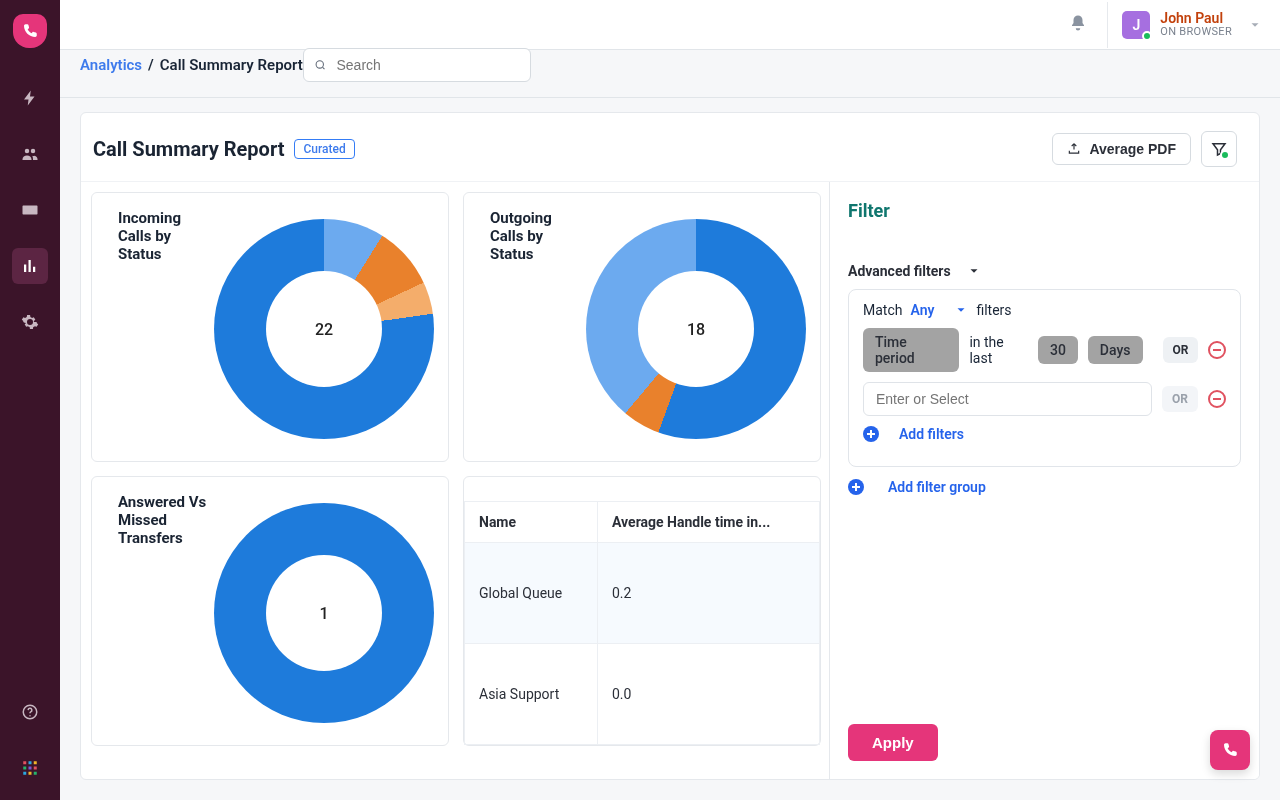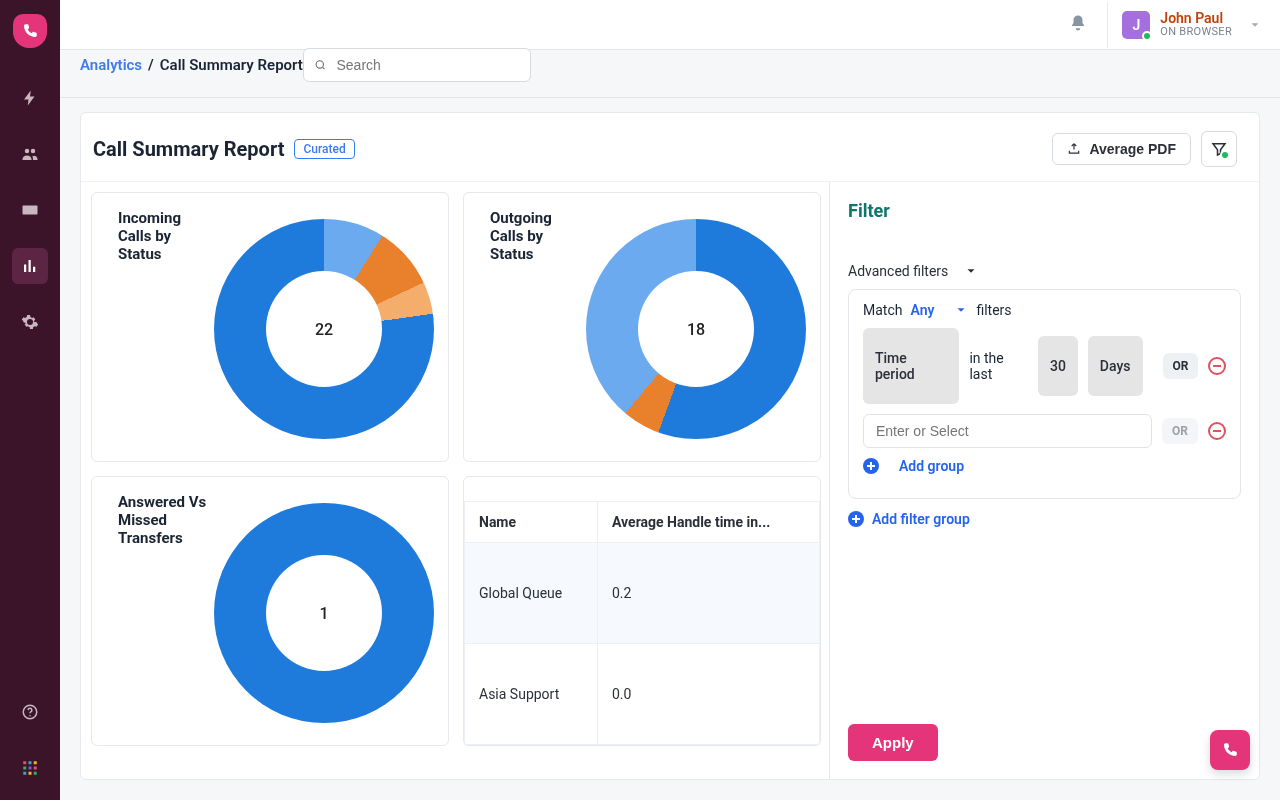--- a/index.html
+++ b/index.html
@@ -188,30 +188,30 @@
   
   .filter-panel {
     width: 430px; min-width:430px;
     border-left:1px solid #e5e8ec;
     display:flex; flex-direction:column;
     background:#fff;
   }
   .filter-head { padding:18px 18px 14px; }
   .filter-title { font-size:18px; font-weight:700; color:#0f766e; }
   .filter-body { flex:1; overflow:auto; padding: 0 18px 10px; }
-  .adv-toggle { display:flex; align-items:center; gap:16px; font-weight:400; font-size:14px; margin-top:28px; margin-bottom:10px; color:#2b2f38; cursor:pointer;}
+  .adv-toggle { display:flex; align-items:center; gap:16px; font-weight:700; font-size:14px; margin-top:28px; margin-bottom:10px; color:#2b2f38; cursor:pointer;}
   .fg {
     border:1px solid #e1e5ea; border-radius:8px;
     padding:12px 14px 14px;
     background:#fff;
   }
   .fg-row { display:flex; align-items:center; gap:8px; font-size:14px; margin-bottom:10px; }
   .fg-row .link-blue { color: var(--blue); font-weight:600; cursor:pointer; display:flex; align-items:center; gap:20px; }
   .chip {
-    background:#e5e5e5; border-radius:6px; padding:22px 12px;
+    background:#a3a3a3; border-radius:6px; padding:6px 12px;
     font-size:14px; color:#2b2f38; font-weight:500;
   }
   .chip-input {
     border:1px solid #dfe3e8; border-radius:6px;
     padding:8px 12px; flex:1; font-size:14px; color:#333;
     background:#fff;
   }
   .or-pill {
     background:#eef1f4; border-radius:6px; padding:6px 10px;
     font-size:12px; font-weight:700; color:#2b2f38;
@@ -227,21 +227,21 @@
   .plus-circ {
     width:16px; height:16px; background:var(--blue); border-radius:50%;
     position:relative; display:inline-block;
   }
   .plus-circ::before, .plus-circ::after {
     content:""; position:absolute; background:#fff;
   }
   .plus-circ::before { left:4px; right:4px; top:7px; height:2px; }
   .plus-circ::after  { top:4px; bottom:4px; left:7px; width:2px; }
 
-  .add-group { display:flex; align-items:center; gap:8px; color:var(--blue); font-weight:600; font-size:14px; margin-top:12px; cursor:pointer;}
+  .add-group { display:flex; align-items:center; gap:24px; color:var(--blue); font-weight:600; font-size:14px; margin-top:12px; cursor:pointer;}
   .filter-foot {
     padding:14px 18px 18px;
     border-top:0;
   }
   .btn-apply {
     background: var(--pink); border:none; color:#fff;
     font-weight:700; font-size:15px; padding:10px 24px;
     border-radius:6px; cursor:pointer;
   }
 
@@ -480,21 +480,21 @@
 
                 <div class="fg-row" style="gap:10px;">
                   <input class="chip-input" type="text" placeholder="Enter or Select" style="">
                   <span class="or-pill" style="background:#f3f5f8;color:#9aa1ab;">OR</span>
                   <span class="remove-circ"></span>
                 </div>
 
                 <div class="fg-row" style="margin-top:4px;">
                   <span class="link-blue">
                     <span class="plus-circ"></span>
-                    <span>Add group</span>
+                    <span>Add filters</span>
                   </span>
                 </div>
               </div>
 
               <div class="add-group">
                 <span class="plus-circ"></span>
                 <span>Add filter group</span>
               </div>
             </div>
 

